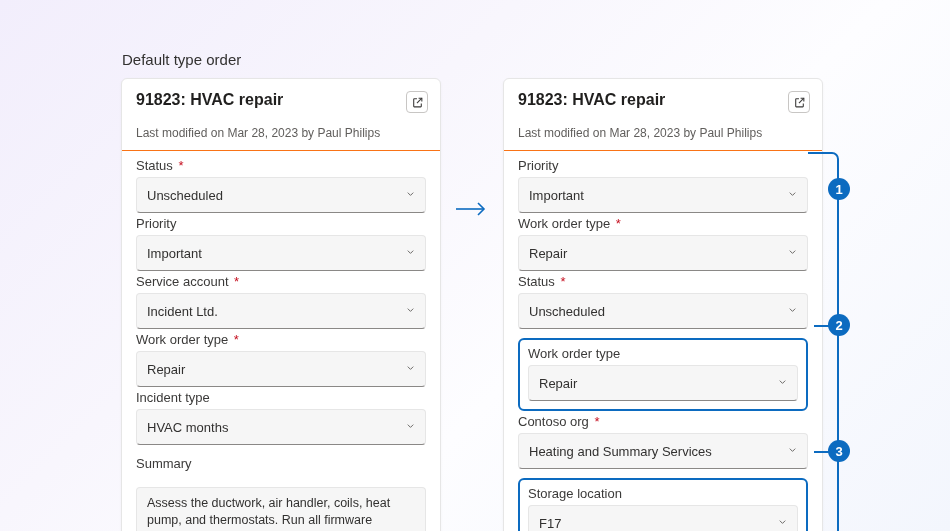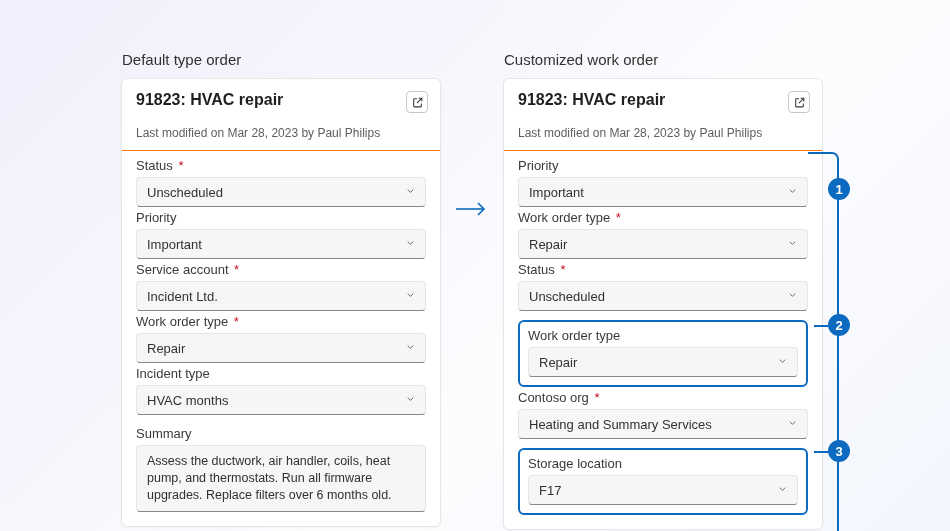--- a/index.html
+++ b/index.html
@@ -61,21 +61,21 @@
   .field { margin-top: 3px; position: relative; }
   .label {
     font-size: 13px;
     color: #3b3a39;
     margin-bottom: 4px;
     display: block;
   }
   .req { color: #c50f1f; margin-left: 2px; }
   .select {
     width: 100%;
-    height: 30px;
+    height: 36px;
     background: #f6f6f6;
     border: 1px solid #e6e6e6;
     border-bottom: 1px solid #8a8886;
     border-radius: 4px;
     padding: 0 30px 0 10px;
     font-size: 13px;
     color: #323130;
     display: flex;
     align-items: center;
     position: relative;
@@ -96,21 +96,21 @@
     border-radius: 4px;
     padding: 7px 10px;
     font-size: 12.5px;
     color: #323130;
     line-height: 1.35;
   }
   .summary-label {
     font-size: 13px;
     color: #3b3a39;
     margin-top: 11px;
-    margin-bottom: 4px;
+    margin-bottom: 16px;
     display: block;
   }
   .hl-box {
     border: 2px solid #0c6bc0;
     border-radius: 6px;
     padding: 6px 8px 8px 8px;
     margin-top: 9px;
   }
   .hl-box .label { margin-bottom: 4px; }
   .arrow {
@@ -209,21 +209,20 @@
     </div>
   </div>
 
   <div class="arrow">
     <svg width="36" height="18" viewBox="0 0 36 18" fill="none" stroke="currentColor" stroke-width="1.6">
         <line x1="2" y1="9" x2="30" y2="9"></line>
         <polyline points="24 3 30 9 24 15"></polyline>
       </svg>
   </div>
 
-  <div class="col-title" style="left:504px;">Customized work order</div>
 
   <div class="card right-card" style="left:503px;">
     <div class="card-header">
       <div class="card-title">91823: HVAC repair</div>
       <div class="card-sub">Last modified on Mar 28, 2023 by Paul Philips</div>
       <div class="open-icon">
         <svg width="13" height="13" viewBox="0 0 24 24" fill="none" stroke="currentColor" stroke-width="2">
             <path d="M14 4h6v6"></path>
             <path d="M20 4l-9 9"></path>
             <path d="M19 14v5a1 1 0 0 1-1 1H6a1 1 0 0 1-1-1V6a1 1 0 0 1 1-1h5"></path>

